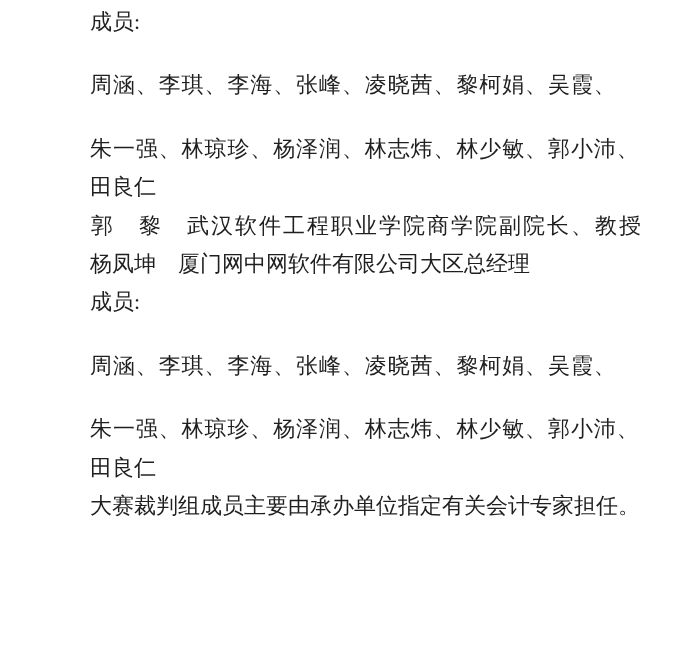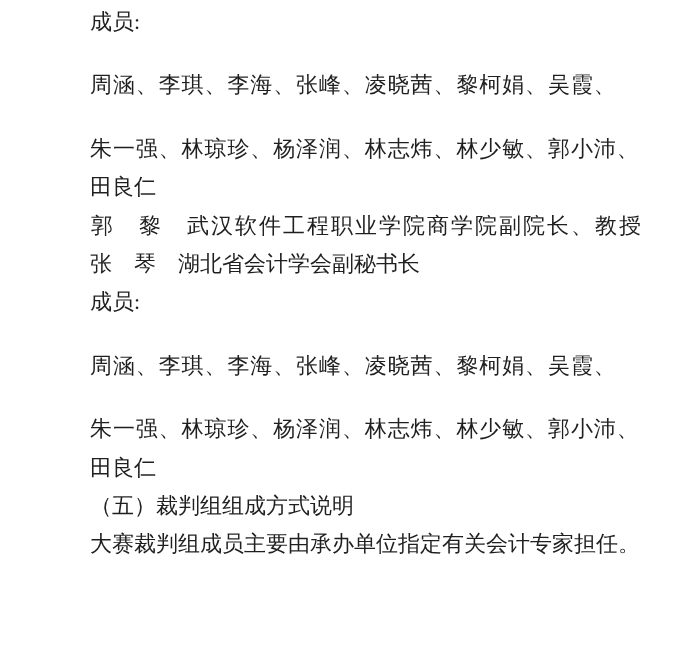--- a/index.html
+++ b/index.html
@@ -33,20 +33,19 @@
 </style>
 </head>
 <body>
 
 <div class="page">
   <div class="line">成员:</div>
   <div class="line sp2">周涵、李琪、李海、张峰、凌晓茜、黎柯娟、吴霞、</div>
   <div class="line sp2">朱一强、林琼珍、杨泽润、林志炜、林少敏、郭小沛、</div>
   <div class="line">田良仁</div>
   <div class="line sp3">郭　黎　武汉软件工程职业学院商学院副院长、教授</div>
-  <div class="line">张　琴　湖北省会计学会副秘书长</div>
+  <div class="line">杨凤坤　厦门网中网软件有限公司大区总经理</div>
   <div class="line">成员:</div>
   <div class="line sp2">周涵、李琪、李海、张峰、凌晓茜、黎柯娟、吴霞、</div>
   <div class="line sp2">朱一强、林琼珍、杨泽润、林志炜、林少敏、郭小沛、</div>
   <div class="line">田良仁</div>
-  <div class="line">（五）裁判组组成方式说明</div>
   <div class="line">大赛裁判组成员主要由承办单位指定有关会计专家担任。</div>
 </div>
 
 </body></html>

